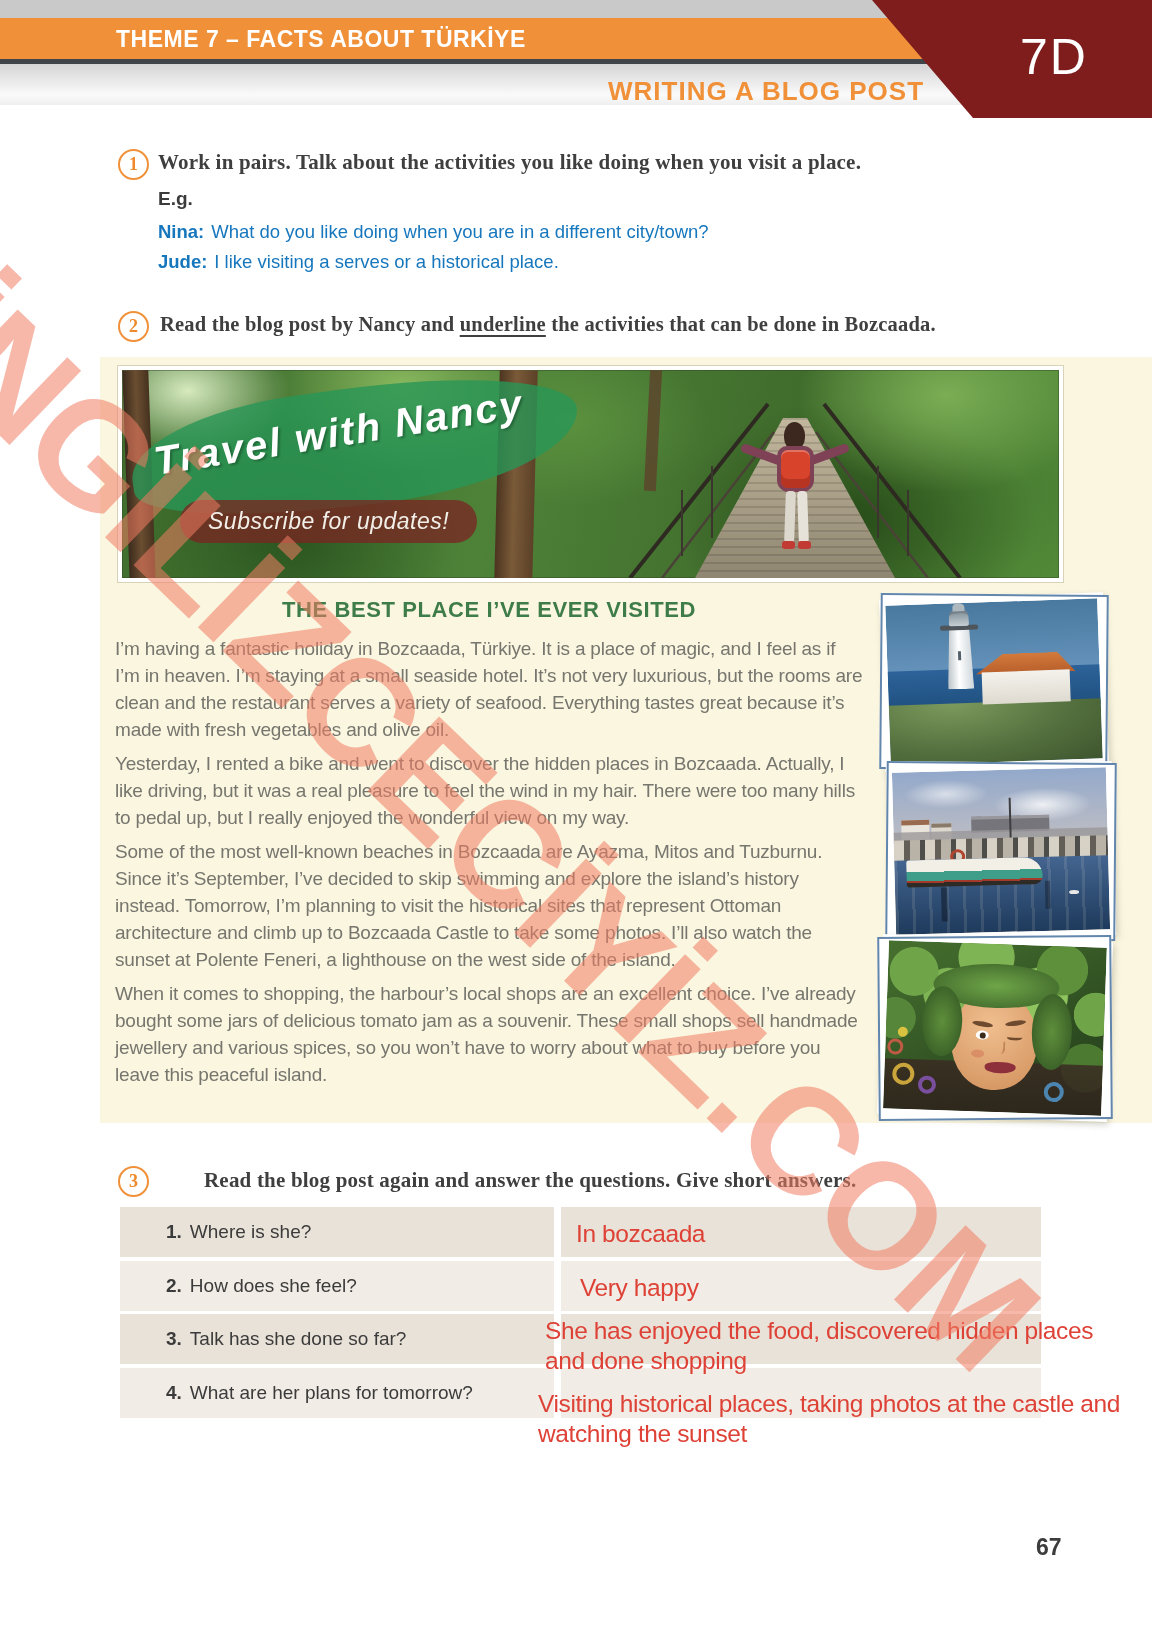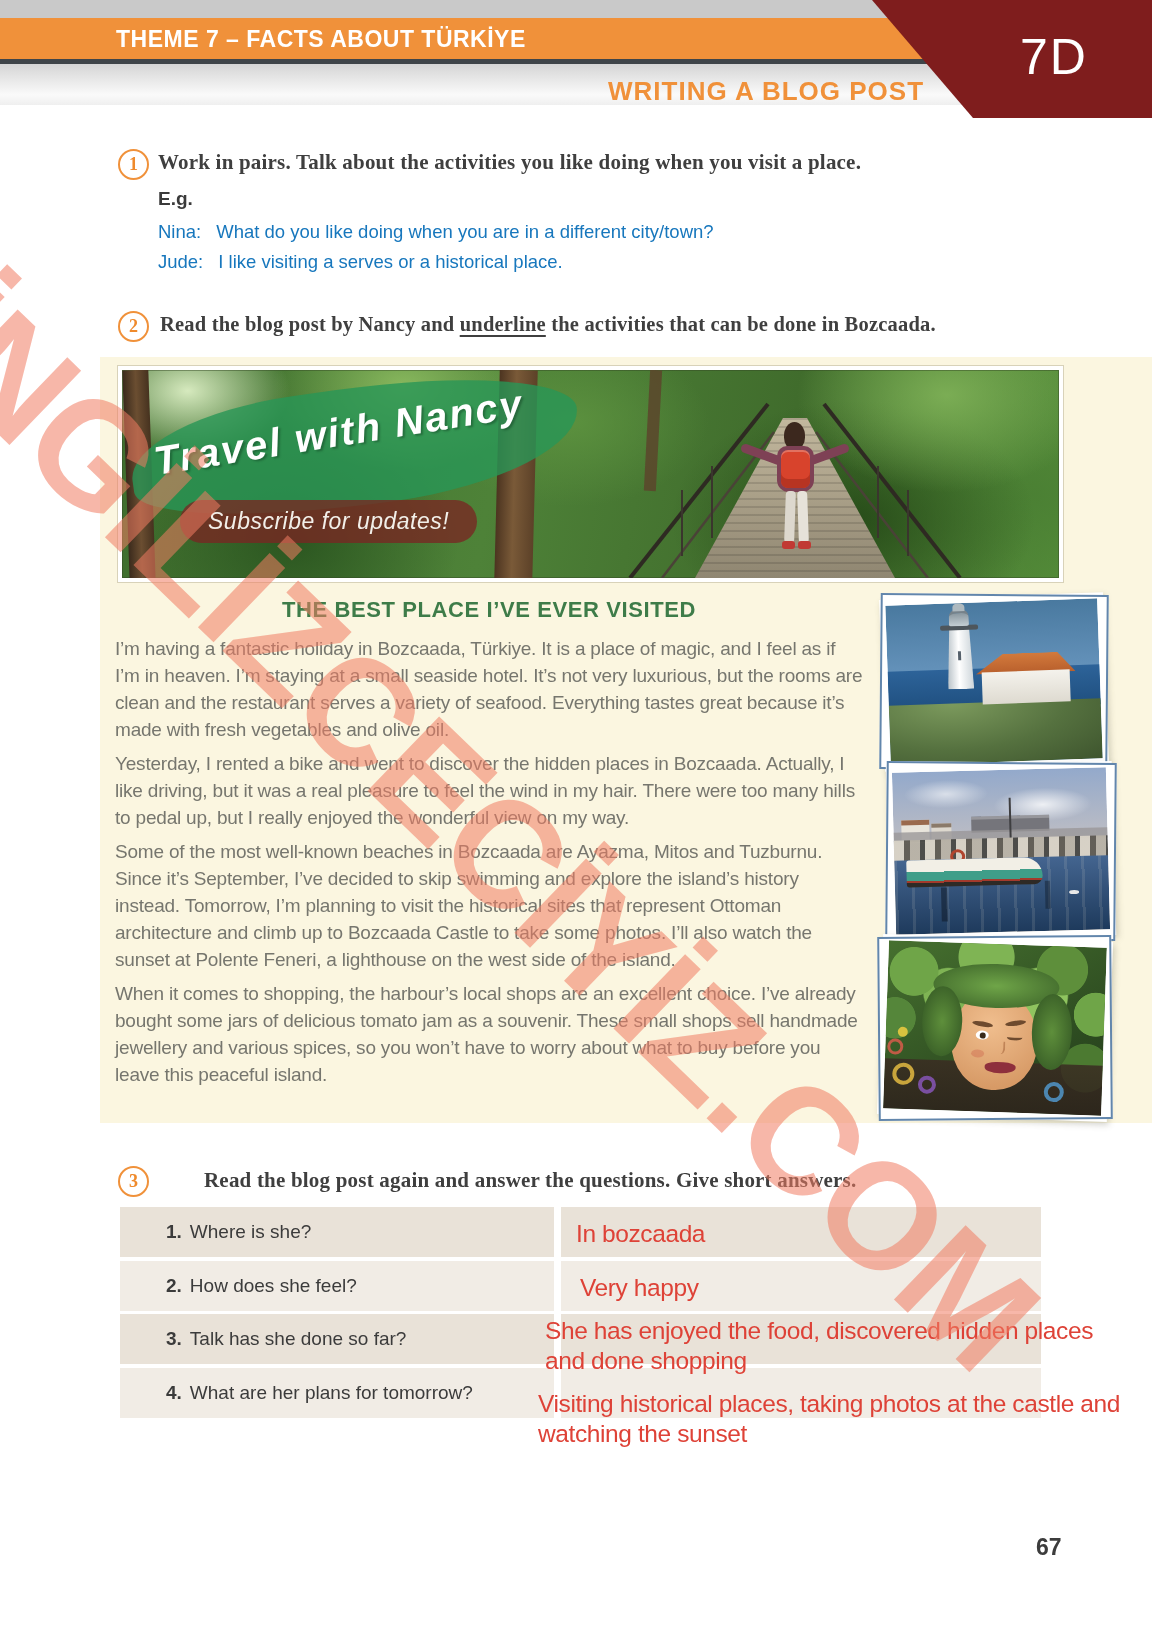--- a/index.html
+++ b/index.html
@@ -23,21 +23,21 @@
 
   
   .exnum{position:absolute;width:27px;height:27px;border:2px solid #F0913A;border-radius:50%;
        color:#EF8A2C;font-family:"Liberation Serif",serif;font-weight:bold;font-size:18px;
        text-align:center;line-height:27px;}
   .extext{position:absolute;font-family:"Liberation Serif",serif;font-weight:bold;
        font-size:21px;color:#3F3F3F;letter-spacing:.2px;white-space:nowrap;}
   .eg{position:absolute;left:158px;top:188px;font-weight:bold;font-size:19px;color:#3A3A3A;}
   .dialogue{position:absolute;left:158px;top:217px;color:#1777BD;font-size:18.5px;}
   .dlg-line{height:30px;line-height:30px;white-space:nowrap;}
-  .spk{font-weight:normal;margin-right:15px;}
+  .spk{font-weight:bold;margin-right:7px;}
   .ul{text-decoration:underline;text-underline-offset:4px;}
 
   
   .cream{position:absolute;left:100px;top:357px;width:1052px;height:766px;background:#FBF6E0;}
 
   .banner{position:absolute;left:118px;top:366px;width:945px;height:216px;background:#fff;
        padding:4px;box-sizing:border-box;outline:1px solid #D8D2B9;}
   .banner-inner{position:relative;width:100%;height:100%;overflow:hidden;
        box-shadow:inset 0 0 0 1px rgba(50,70,35,.45);
        background:

